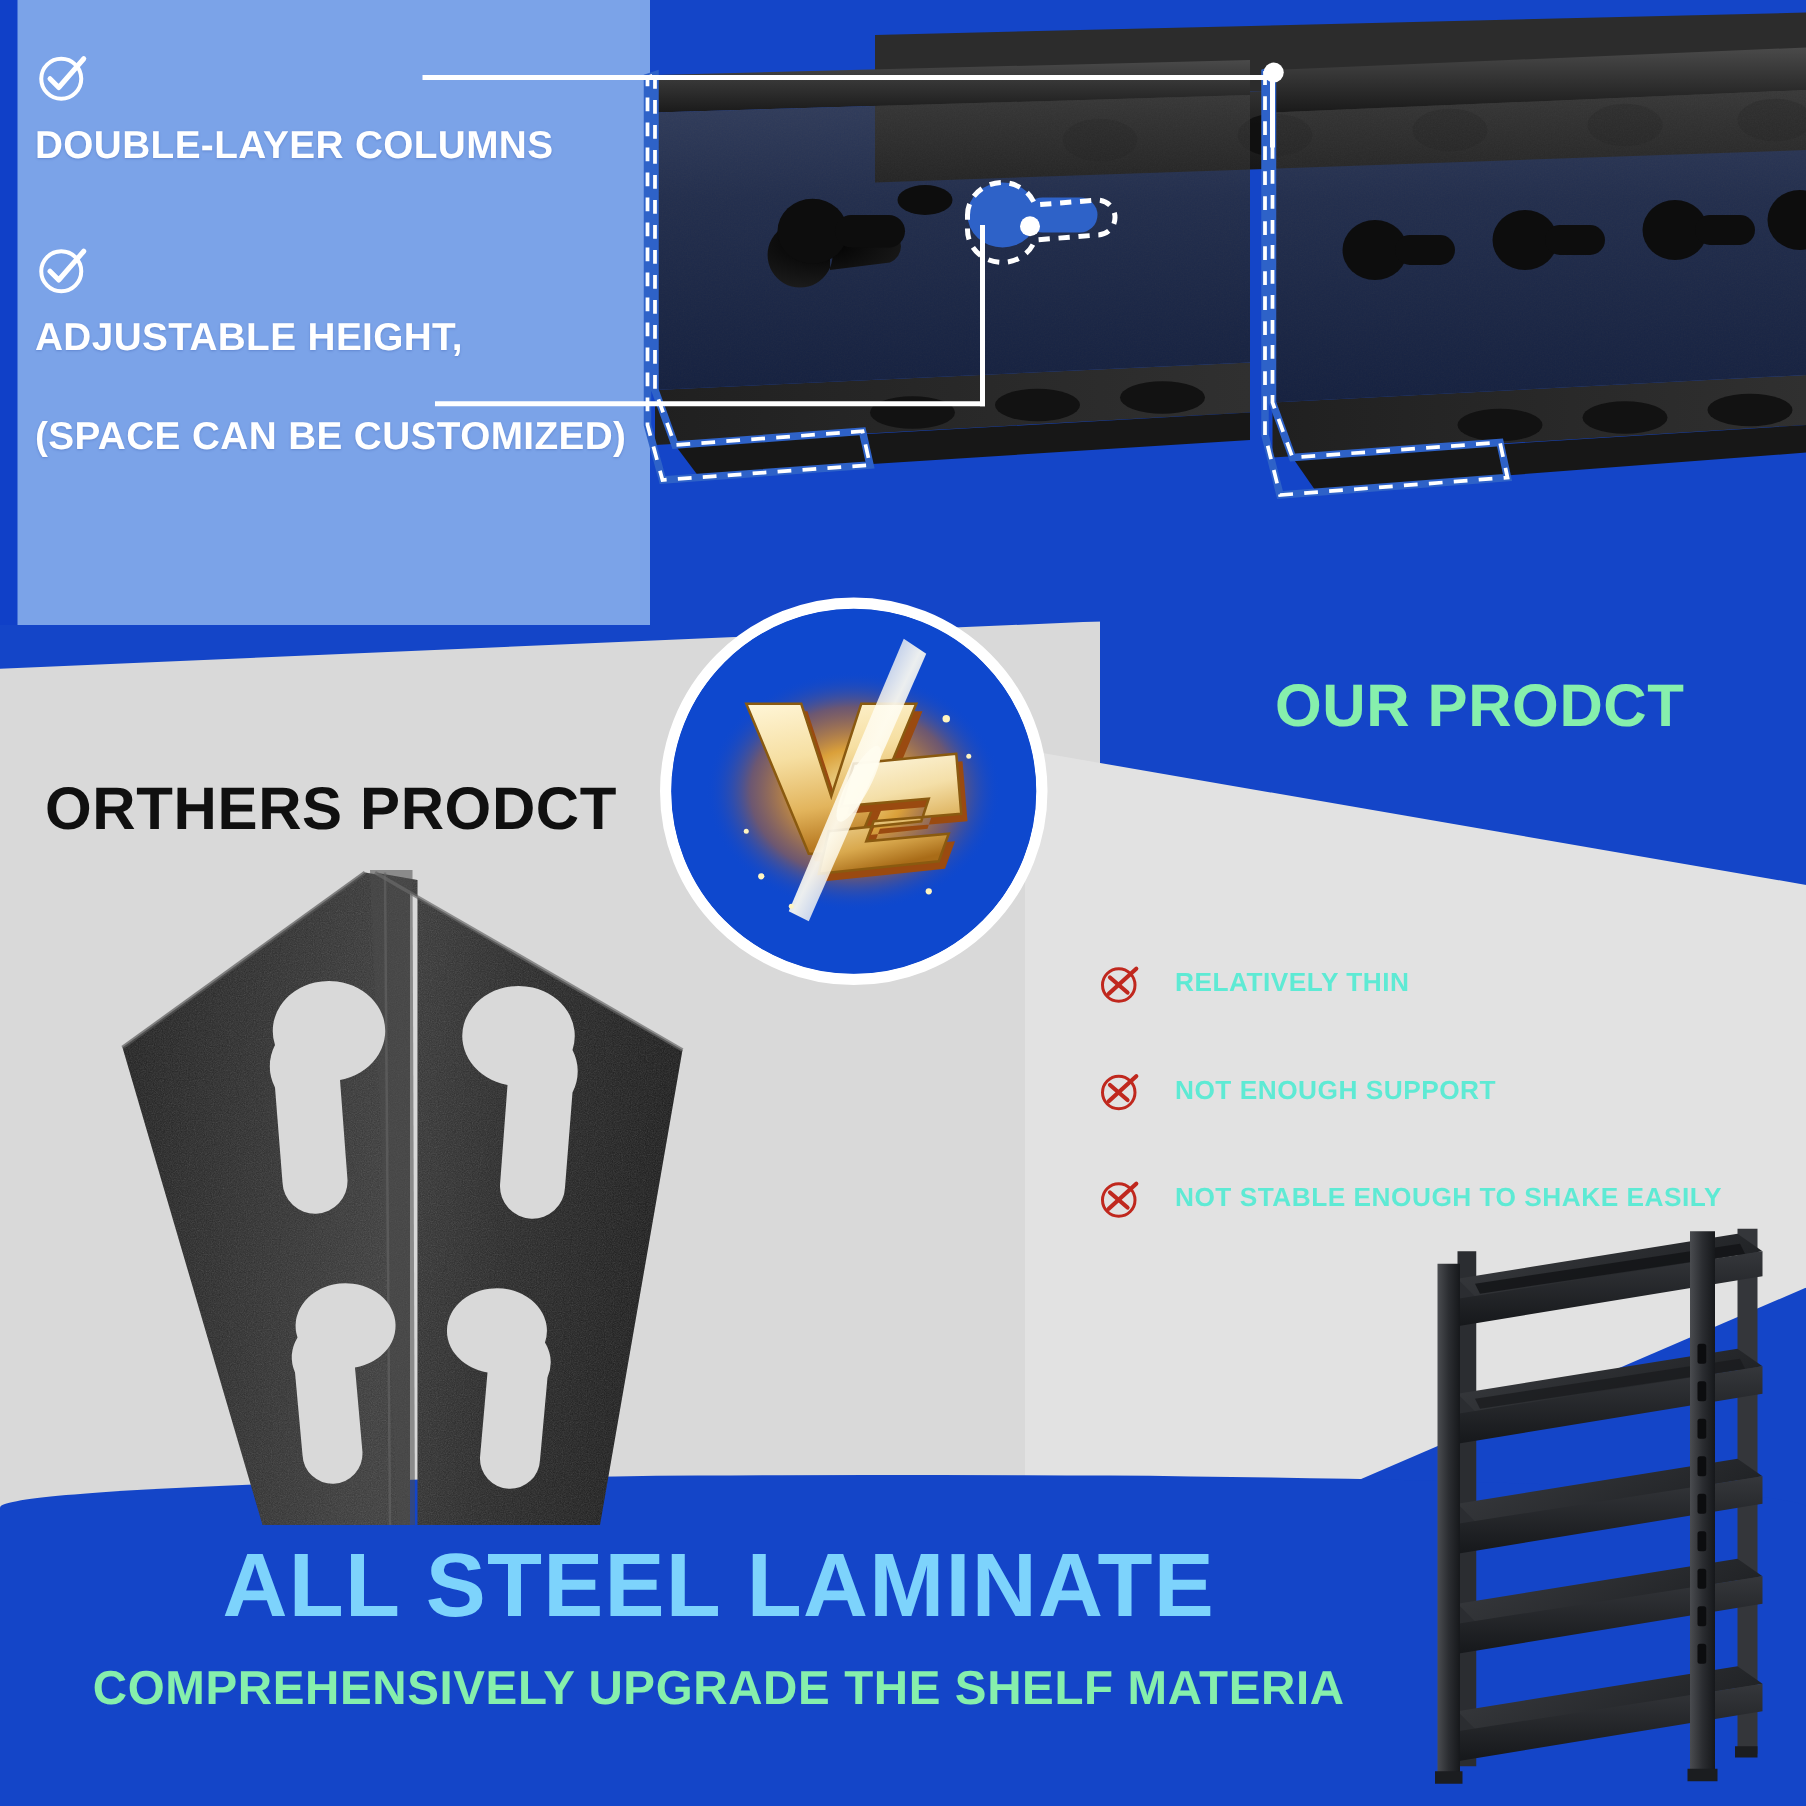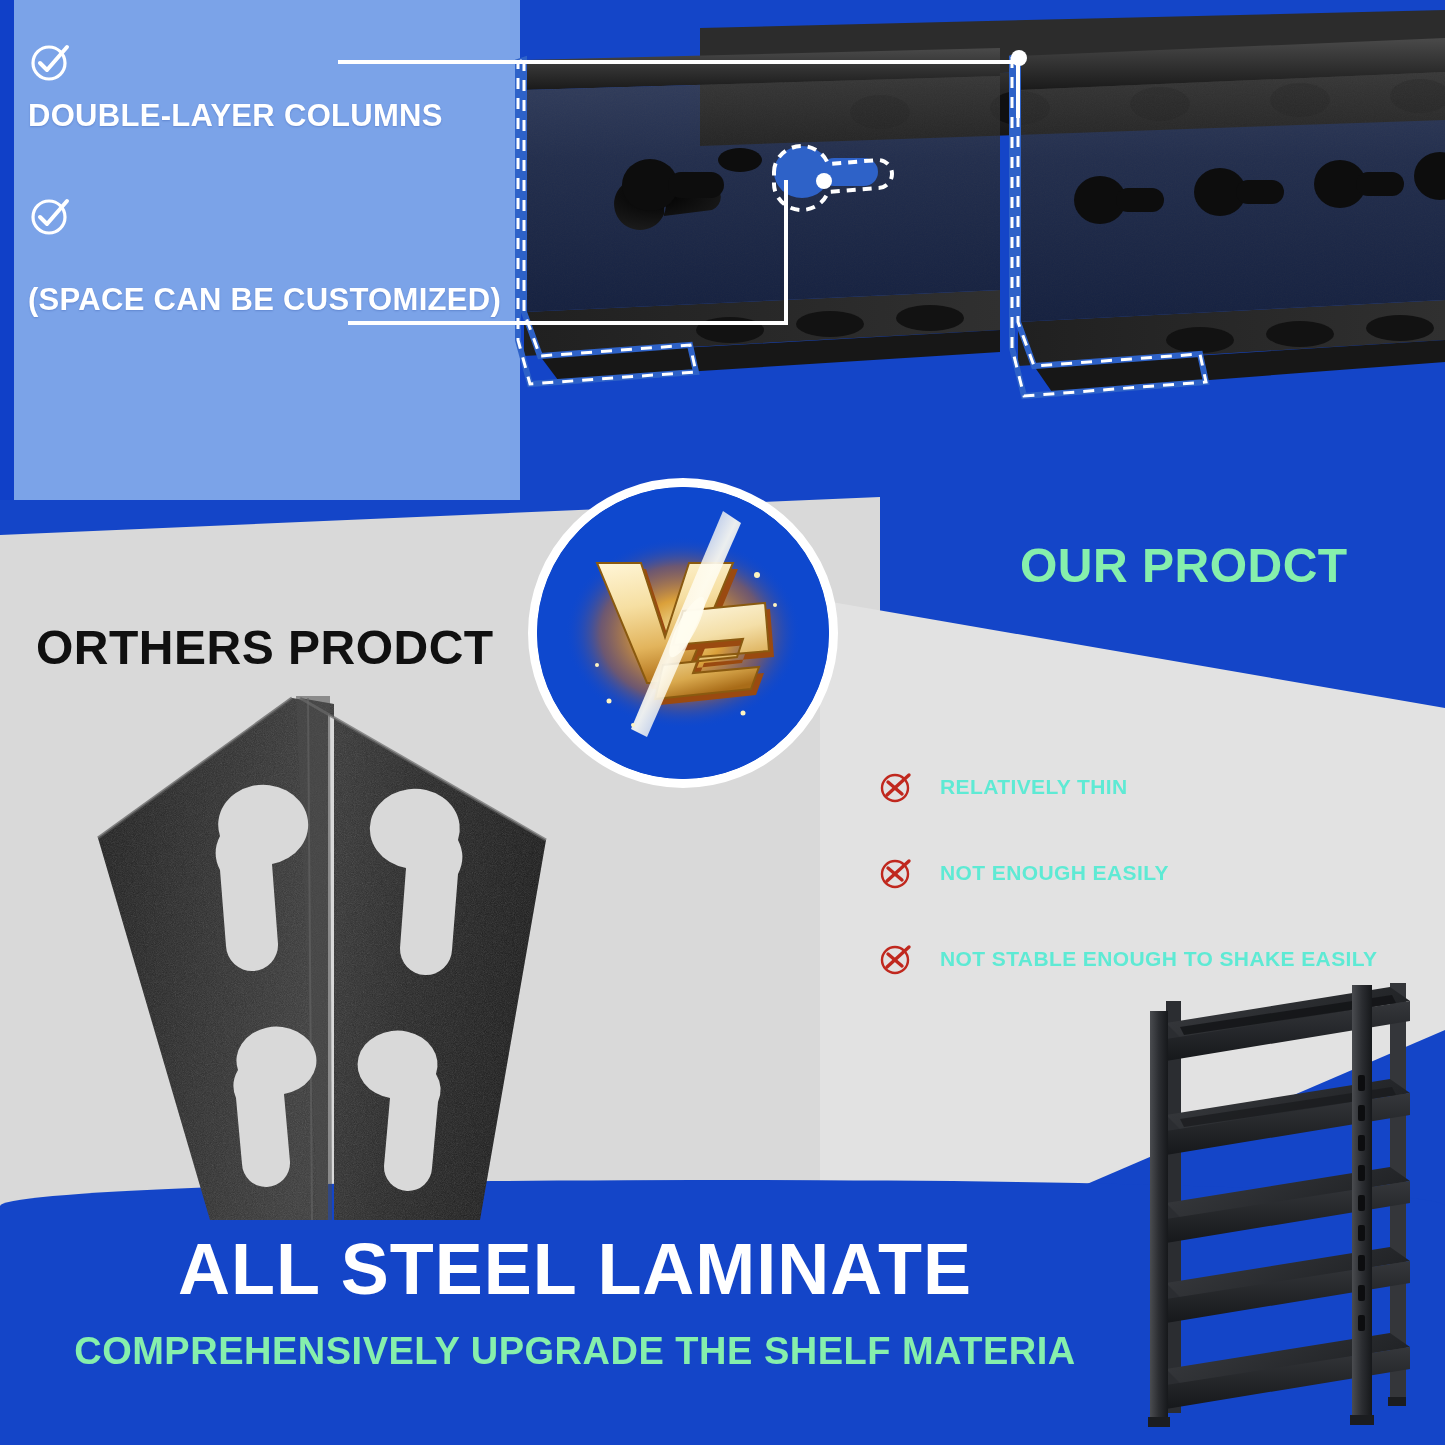--- a/index.html
+++ b/index.html
@@ -92,21 +92,21 @@
 
   
   .con-list { position:absolute; left:878px; top:770px; width:545px; z-index:35; }
   .con-row { display:flex; align-items:center; margin-bottom:52px; }
   .x-icon { width:34px; height:34px; flex:0 0 34px; margin-right:28px; }
   .con-text { font-size:21px; font-weight:bold; color:#5eead4; letter-spacing:0.4px; white-space:nowrap; }
 
   
   .headline {
     position:absolute; left:0; top:1228px; width:1150px; text-align:center; z-index:45;
-    color:#ffffff; font-size:72px; font-weight:bold; letter-spacing:1px;
+    color:#7dd3fc; font-size:72px; font-weight:bold; letter-spacing:1px;
   }
   .subheadline {
     position:absolute; left:0; top:1330px; width:1150px; text-align:center; z-index:45;
     color:#86efac; font-size:38px; font-weight:bold; letter-spacing:0.5px;
   }
 
   
   .shelf-wrap { position:absolute; left:1120px; top:965px; width:320px; height:470px; z-index:44; }
 
   
@@ -248,20 +248,21 @@
 
     <div class="feature-gap"></div>
 
     <div class="feature-row">
       <span class="check-icon">
         <svg width="44" height="44" viewBox="0 0 44 44">
           <circle cx="21" cy="23" r="16" fill="none" stroke="#ffffff" stroke-width="3.2"></circle>
           <path d="M 12 23 L 19 30 L 39 7" fill="none" stroke="#ffffff" stroke-width="4" stroke-linecap="round" stroke-linejoin="round"></path>
         </svg>
       </span>
+      <div class="feature-text">ADJUSTABLE HEIGHT,</div>
       <div class="feature-text feature-sub">(SPACE CAN BE CUSTOMIZED)</div>
     </div>
   </div>
 
   <div class="panel bg-greyleft"></div>
   <div class="panel bg-greyright"></div>
 
   <div class="bracket-wrap">
     <svg width="560" height="530" viewBox="0 0 560 530">
       <defs>
@@ -330,21 +331,21 @@
     </div>
 
     <div class="con-row">
       <span class="x-icon">
         <svg width="34" height="34" viewBox="0 0 34 34">
           <circle cx="17" cy="18" r="13" fill="none" stroke="#C0281E" stroke-width="2.4"></circle>
           <path d="M 10 12 L 24 24" stroke="#C0281E" stroke-width="3.4" stroke-linecap="round"></path>
           <path d="M 9 25 L 31 5" stroke="#C0281E" stroke-width="3.4" stroke-linecap="round"></path>
         </svg>
       </span>
-      <span class="con-text">NOT ENOUGH EASILY</span>
+      <span class="con-text">NOT ENOUGH SUPPORT</span>
     </div>
 
     <div class="con-row">
       <span class="x-icon">
         <svg width="34" height="34" viewBox="0 0 34 34">
           <circle cx="17" cy="18" r="13" fill="none" stroke="#C0281E" stroke-width="2.4"></circle>
           <path d="M 10 12 L 24 24" stroke="#C0281E" stroke-width="3.4" stroke-linecap="round"></path>
           <path d="M 9 25 L 31 5" stroke="#C0281E" stroke-width="3.4" stroke-linecap="round"></path>
         </svg>
       </span>

